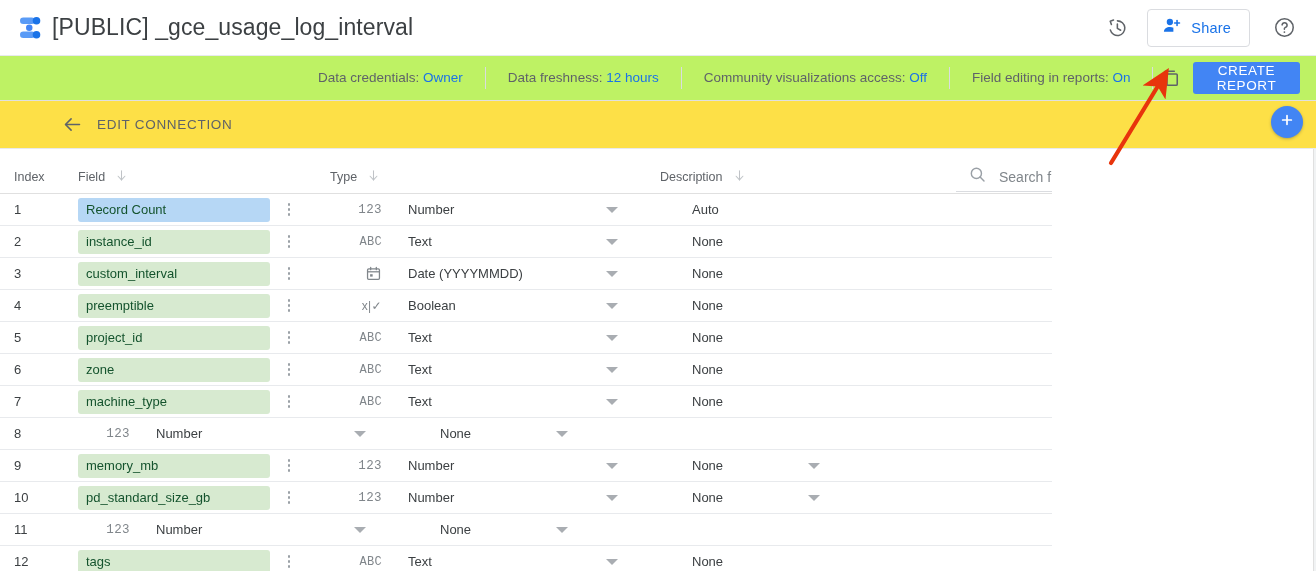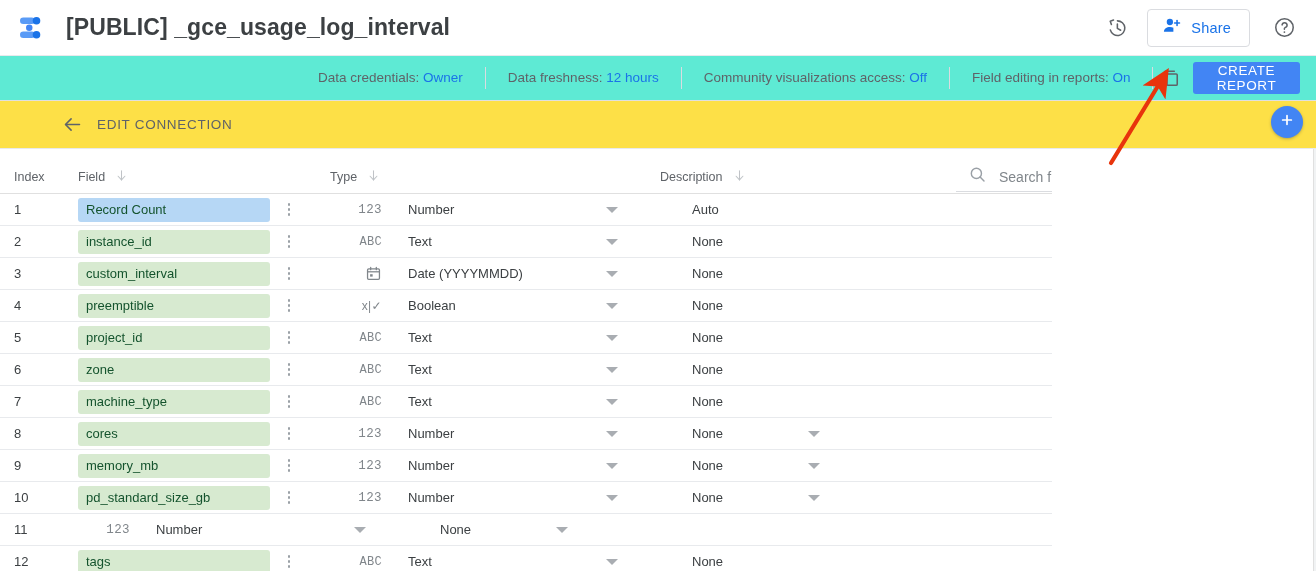--- a/index.html
+++ b/index.html
@@ -14,22 +14,21 @@
 
   
   .titlebar {
     position: absolute; top:0; left:0; width:1316px; height:56px;
     background:#ffffff;
     display:flex; align-items:center;
     border-bottom: 1px solid #e8eaed;
   }
   .brand-logo { margin-left:18px; width:34px; height:30px; flex:none; }
   .doc-title {
-    margin-left:14px;
-    font-size:23px; color:#3c4043; font-weight:700;
+    font-size:23px; color:#3c4043; font-weight:400;
     letter-spacing:0.1px; white-space:nowrap;
   }
   .titlebar-right {
     margin-left:auto; display:flex; align-items:center; gap:0px; padding-right:12px;
   }
   .icon-btn {
     width:40px; height:40px; border-radius:50%;
     display:flex; align-items:center; justify-content:center;
     cursor:pointer; flex:none;
   }
@@ -38,21 +37,21 @@
     height:38px; padding:0 18px 0 14px;
     border:1px solid #dadce0; border-radius:4px;
     background:#fff; cursor:pointer;
     margin:0 14px 0 10px;
   }
   .share-label { color:#1a73e8; font-size:14.5px; font-weight:500; letter-spacing:.2px; }
 
   
   .infobar {
     position:absolute; top:56px; left:0; width:1316px; height:45px;
-    background:#5eead4;
+    background:#bef264;
     border-bottom:1px solid #e0e0e0;
     display:flex; align-items:center;
   }
   .infobar-items {
     display:flex; align-items:center;
     margin-left:318px;
   }
   .info-item {
     font-size:13.5px; color:#5f6368; white-space:nowrap;
     padding:0 22px; line-height:20px;
@@ -500,28 +499,20 @@
             <span class="type-name">Text</span>
             <span class="caret"></span>
           </div>
           <div class="td c-agg">
             <span class="agg-name">None</span>
           </div>
           <div class="td c-desc"></div>
         </div>
         <div class="trow">
           <div class="td c-index">8</div>
-          <div class="td c-field">
-            <div class="chip">cores</div>
-            <div class="dots">
-              <i></i>
-              <i></i>
-              <i></i>
-            </div>
-          </div>
           <div class="td c-type">
             <span class="type-icon">
               <span style="font-family:'Liberation Mono',monospace;font-size:12.5px;color:#80868b;">123</span>
             </span>
             <span class="type-name">Number</span>
             <span class="caret"></span>
           </div>
           <div class="td c-agg">
             <span class="agg-name">None</span>
             <span class="agg-caret"></span>

